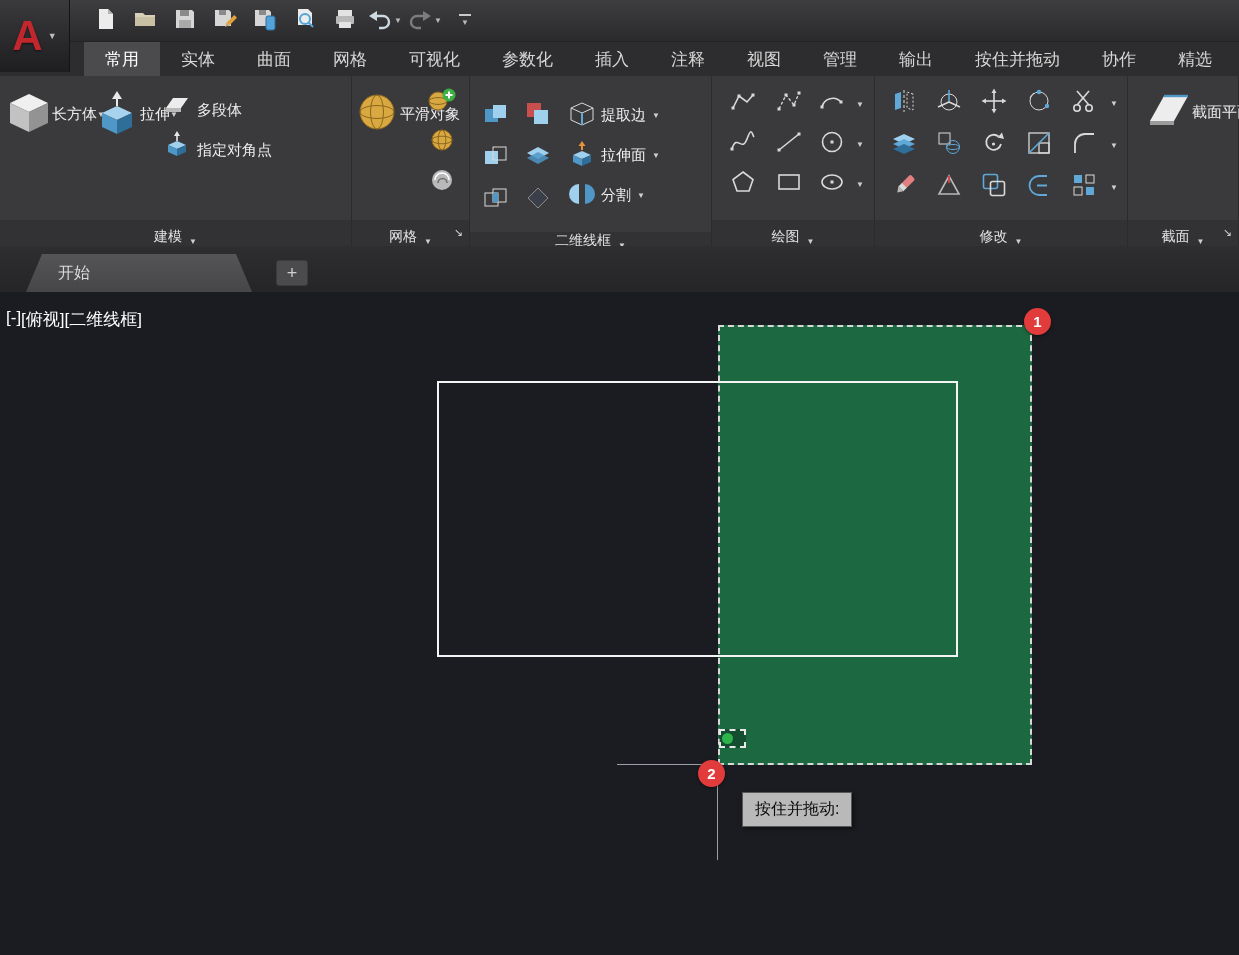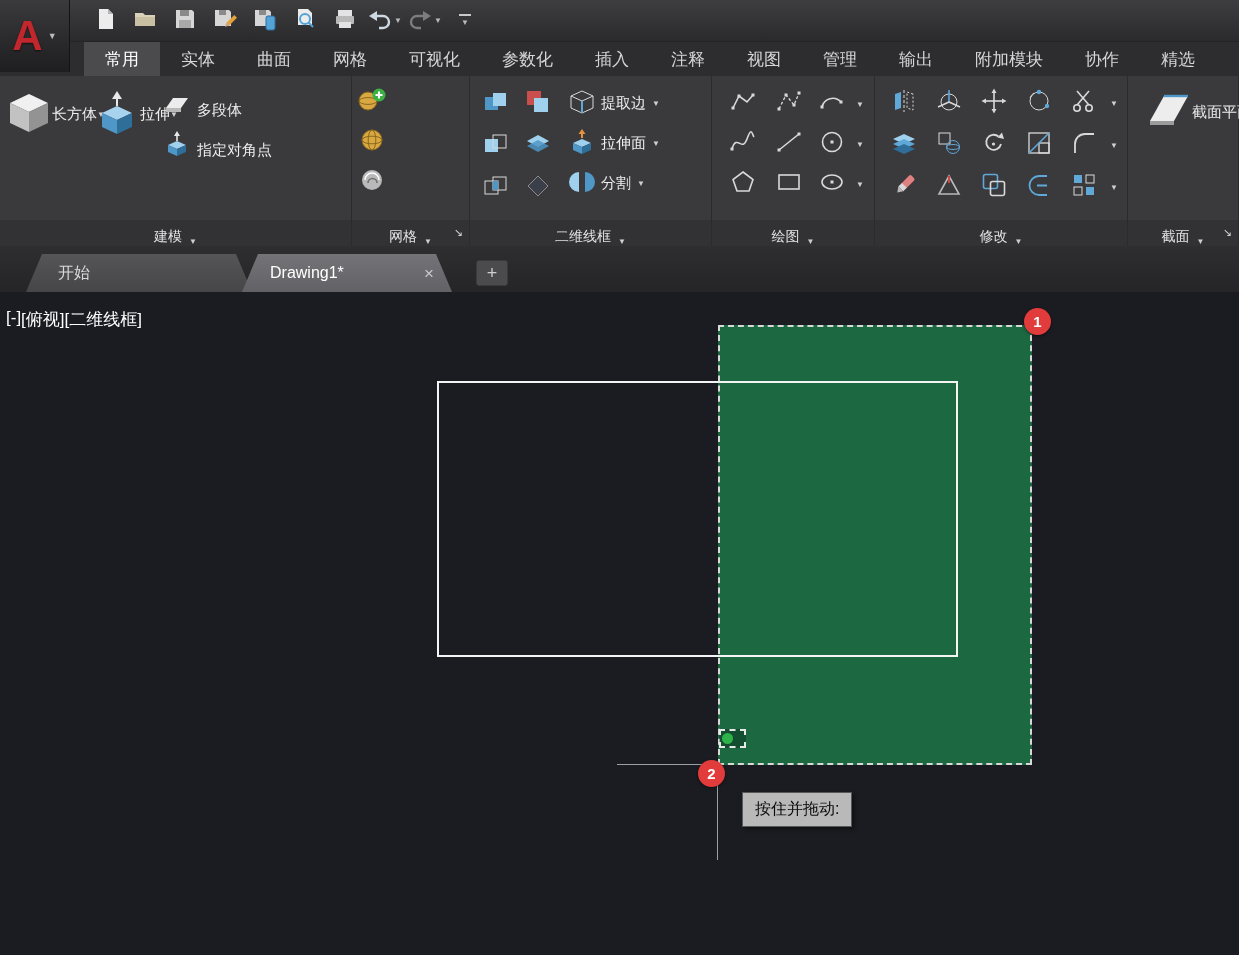--- a/index.html
+++ b/index.html
@@ -158,21 +158,21 @@
     <div class="rtab">实体</div>
     <div class="rtab">曲面</div>
     <div class="rtab">网格</div>
     <div class="rtab">可视化</div>
     <div class="rtab">参数化</div>
     <div class="rtab">插入</div>
     <div class="rtab">注释</div>
     <div class="rtab">视图</div>
     <div class="rtab">管理</div>
     <div class="rtab">输出</div>
-    <div class="rtab">附加模块</div>
+    <div class="rtab">按住并拖动</div>
     <div class="rtab">协作</div>
     <div class="rtab">精选</div>
   </div>
 
   <div class="ribbon">
 
     <div class="panel" style="width:352px">
       <div class="panel-body" style="padding:2px 6px;gap:4px">
         <div class="bigbtn" style="width:84px">
           <span class="bicon">
@@ -219,20 +219,32 @@
         </div>
       </div>
       <div class="panel-strip">
         <span>建模</span>
         <span class="strip-caret">▼</span>
       </div>
     </div>
 
     <div class="panel" style="width:118px">
       <div class="panel-body" style="padding:2px 2px;gap:2px">
+        <div class="bigbtn" style="width:68px">
+          <span class="bicon">
+              <svg width="46" height="46" viewBox="0 0 46 46">
+                <circle cx="23" cy="22" r="17" fill="#d9a840"></circle>
+                <circle cx="23" cy="22" r="17" fill="none" stroke="#8a671f"></circle>
+                <ellipse cx="23" cy="22" rx="17" ry="6.5" fill="none" stroke="#8a671f"></ellipse>
+                <ellipse cx="23" cy="22" rx="6.5" ry="17" fill="none" stroke="#8a671f"></ellipse>
+              </svg>
+            </span>
+          <span class="blabel">平滑</span>
+          <span class="blabel">对象</span>
+        </div>
         <div style="display:flex;flex-direction:column;margin-top:8px;gap:8px">
           <div class="sbtn">
             <span><svg width="30" height="26" viewBox="0 0 30 26">
                   <circle cx="11" cy="14" r="9" fill="#d9a840" stroke="#8a671f"></circle>
                   <ellipse cx="11" cy="14" rx="9" ry="3.4" fill="none" stroke="#8a671f"></ellipse>
                   <circle cx="22" cy="8" r="6.5" fill="#3cb043"></circle>
                   <rect x="18.5" y="7" width="7" height="2" fill="#fff"></rect>
                   <rect x="21" y="4.5" width="2" height="7" fill="#fff"></rect>
                 </svg></span>
           </div>
@@ -253,21 +265,21 @@
         </div>
       </div>
       <div class="panel-strip">
         <span>网格</span>
         <span class="strip-caret">▼</span>
         <span class="launcher">↘</span>
       </div>
     </div>
 
     <div class="panel" style="width:242px">
-      <div class="panel-body" style="padding:4px 4px;gap:6px">
+      <div class="panel-body" style="padding:16px 4px;gap:6px">
         <div class="secol" style="margin-left:4px">
           <div class="sbtn">
               <span><svg width="26" height="26" viewBox="0 0 26 26">
                   <rect x="2" y="8" width="13" height="13" fill="#4f97c6"></rect>
                   <rect x="10" y="4" width="13" height="13" fill="#9fd0ee"></rect>
                 </svg></span>
             </div>
           <div class="sbtn">
               <span><svg width="26" height="26" viewBox="0 0 26 26">
                   <rect x="2" y="8" width="13" height="13" fill="#9fd0ee"></rect>
@@ -556,24 +568,20 @@
         <span class="strip-caret">▼</span>
         <span class="launcher">↘</span>
       </div>
     </div>
   </div>
 
   <div class="doctabs">
     <div class="dtab start">
       <span>开始</span>
     </div>
-    <div class="dtab active">
-      <span>Drawing1*</span>
-      <span class="dtab-close">×</span>
-    </div>
     <div class="plusbtn">
       <span>+</span>
     </div>
   </div>
 
   <div class="viewport">
     <div class="vp-controls">
       <span>[-]</span>
       <span>[俯视]</span>
       <span>[二维线框]</span>

